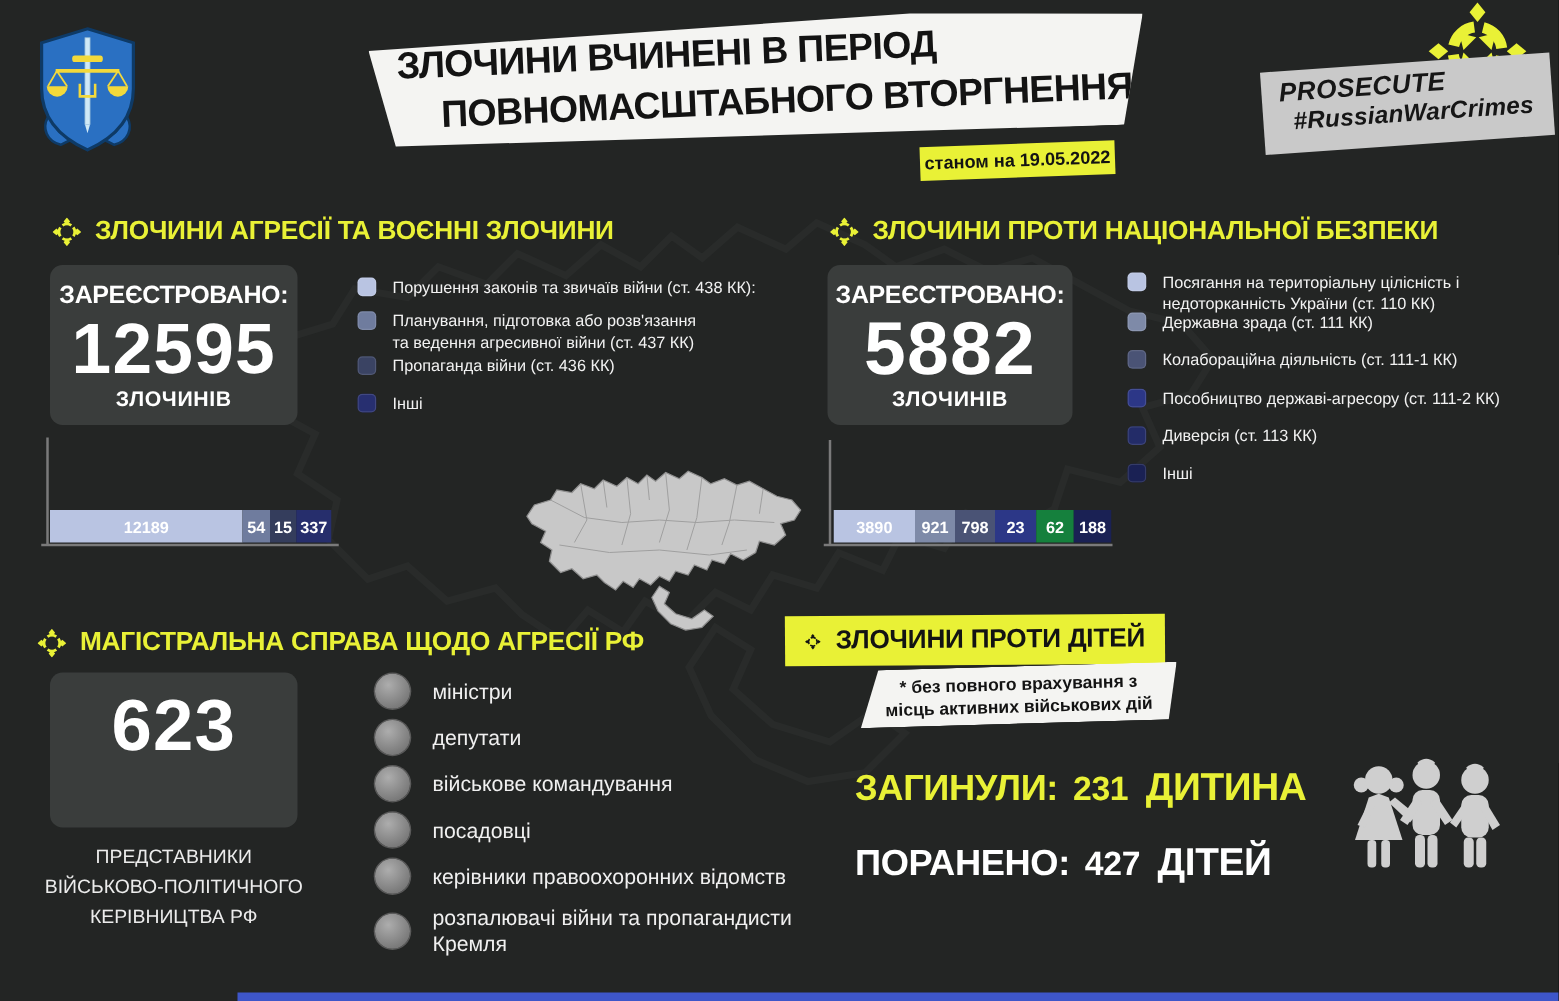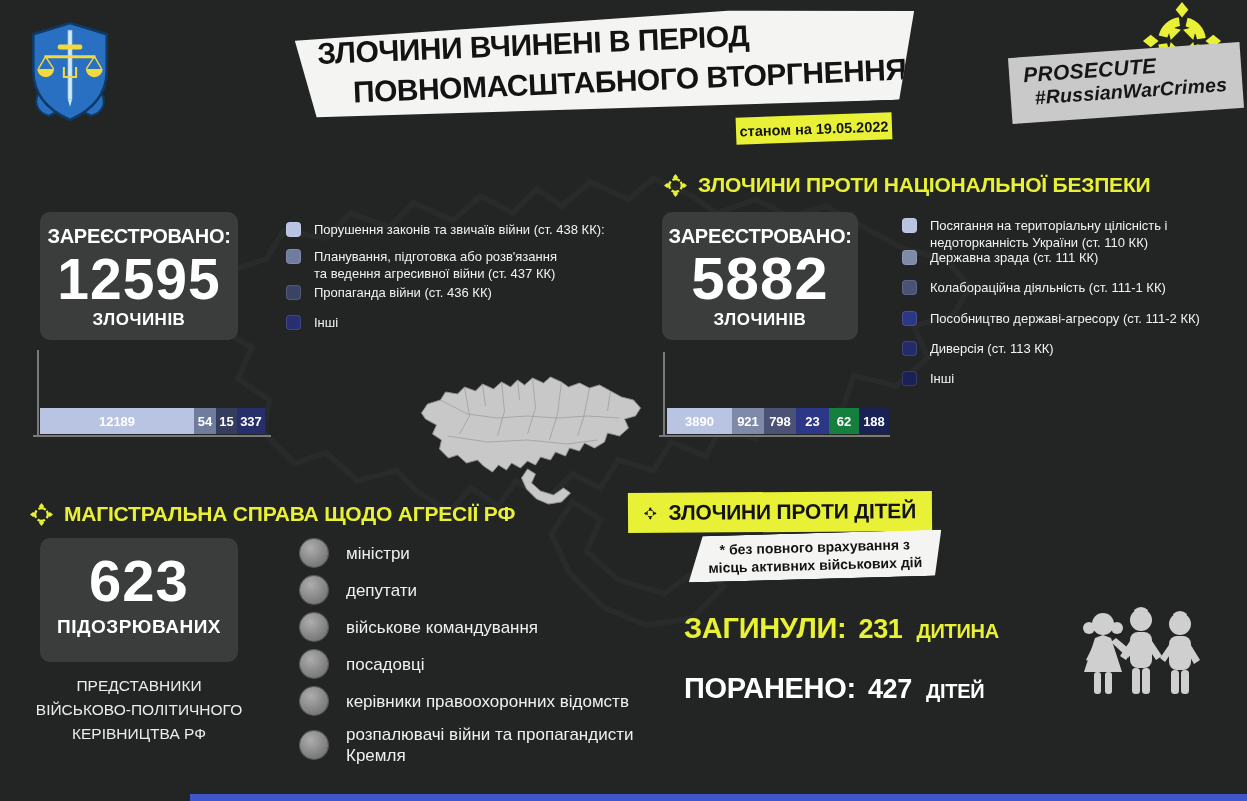--- a/index.html
+++ b/index.html
@@ -67,21 +67,21 @@
   .children-banner .ct{font-size:21px;font-weight:800;letter-spacing:-0.2px;white-space:nowrap;}
   .footnote-banner{
     left:688px;top:533px;width:254px;background:var(--white-banner);
     transform:rotate(-1.6deg);padding:5px 6px;box-sizing:border-box;
     clip-path:polygon(6% 0,100% 0,97% 100%,0 100%);
     color:#131313;font-size:14px;font-weight:600;line-height:18px;text-align:center;
   }
   .casualty{position:absolute;display:flex;align-items:baseline;font-weight:800;letter-spacing:-0.3px;white-space:nowrap;}
   .casualty .lbl{font-size:29px;}
   .casualty .val{font-size:27px;margin:0 14px 0 12px;text-align:right;}
-  .casualty .unit{font-size:20px;}
+  .casualty .unit{font-size:31px;}
   .killed{color:var(--yellow);}
   .wounded{color:#fff;}
   .bottom-strip{left:190px;top:794px;width:1057px;height:7px;background:#3e56c9;}
   .ghost-map{opacity:.6;}
 </style>
 </head>
 <body>
 
 <div id="root">
 
@@ -126,20 +126,32 @@
       <polygon points="27,57 30.5,43 41,53.5"></polygon>
     </g>
     <circle cx="42" cy="42" r="20" fill="none" stroke="#e9f136" stroke-width="9" stroke-dasharray="24 7.4" transform="rotate(12 42 42)"></circle>
   </svg>
 
   <div class="abs campaign-banner">
     <div class="campaign-line1">PROSECUTE</div>
     <div class="campaign-line2">#RussianWarCrimes</div>
   </div>
 
+  <div class="abs section-title" style="left:42px;top:173px;">
+    <svg width="23" height="23" viewBox="0 0 22 22" style="color:#e9f136;">
+      <g fill="currentColor">
+        <polygon points="11,0 13.5,3 11,6 8.5,3"></polygon>
+          <polygon points="11,16 13.5,19 11,22 8.5,19"></polygon>
+        <polygon points="0,11 3,8.5 6,11 3,13.5"></polygon>
+          <polygon points="16,11 19,8.5 22,11 19,13.5"></polygon>
+      </g>
+      <circle cx="11" cy="11" r="6" fill="none" stroke="currentColor" stroke-width="2.2" stroke-dasharray="7.1 2.3" transform="rotate(-35 11 11)"></circle>
+    </svg>
+    <span>ЗЛОЧИНИ АГРЕСІЇ ТА ВОЄННІ ЗЛОЧИНИ</span>
+  </div>
 
   <div class="abs stat-box" style="left:40px;top:212px;width:198px;height:128px;">
     <div class="stat-label">ЗАРЕЄСТРОВАНО:</div>
     <div class="stat-number">12595</div>
     <div class="stat-unit">ЗЛОЧИНІВ</div>
   </div>
 
   <div class="legend-item" style="left:286px;top:222px;">
     <span class="legend-swatch" style="background-color: rgb(185, 196, 226);"></span>
     <span style="max-width:320px;">Порушення законів та звичаїв війни (ст. 438 КК):</span>
@@ -246,21 +258,20 @@
         <polygon points="0,11 3,8.5 6,11 3,13.5"></polygon>
           <polygon points="16,11 19,8.5 22,11 19,13.5"></polygon>
       </g>
       <circle cx="11" cy="11" r="6" fill="none" stroke="currentColor" stroke-width="2.2" stroke-dasharray="7.1 2.3" transform="rotate(-35 11 11)"></circle>
     </svg>
     <span>МАГІСТРАЛЬНА СПРАВА ЩОДО АГРЕСІЇ РФ</span>
   </div>
 
   <div class="abs stat-box" style="left:40px;top:538px;width:198px;height:124px;">
     <div class="stat-number" style="font-size:58px;margin-top:12px;">623</div>
-    <div class="stat-unit" style="font-size:19px;margin-top:4px;">ПІДОЗРЮВАНИХ</div>
   </div>
 
   <div class="abs subtitle" style="left:24px;top:674px;width:230px;">
     <div>ПРЕДСТАВНИКИ</div>
     <div>ВІЙСЬКОВО-ПОЛІТИЧНОГО</div>
     <div>КЕРІВНИЦТВА РФ</div>
   </div>
 
   <div class="bullet-item" style="left:282px;top:539px;">
     <span class="bullet-circle"></span>

